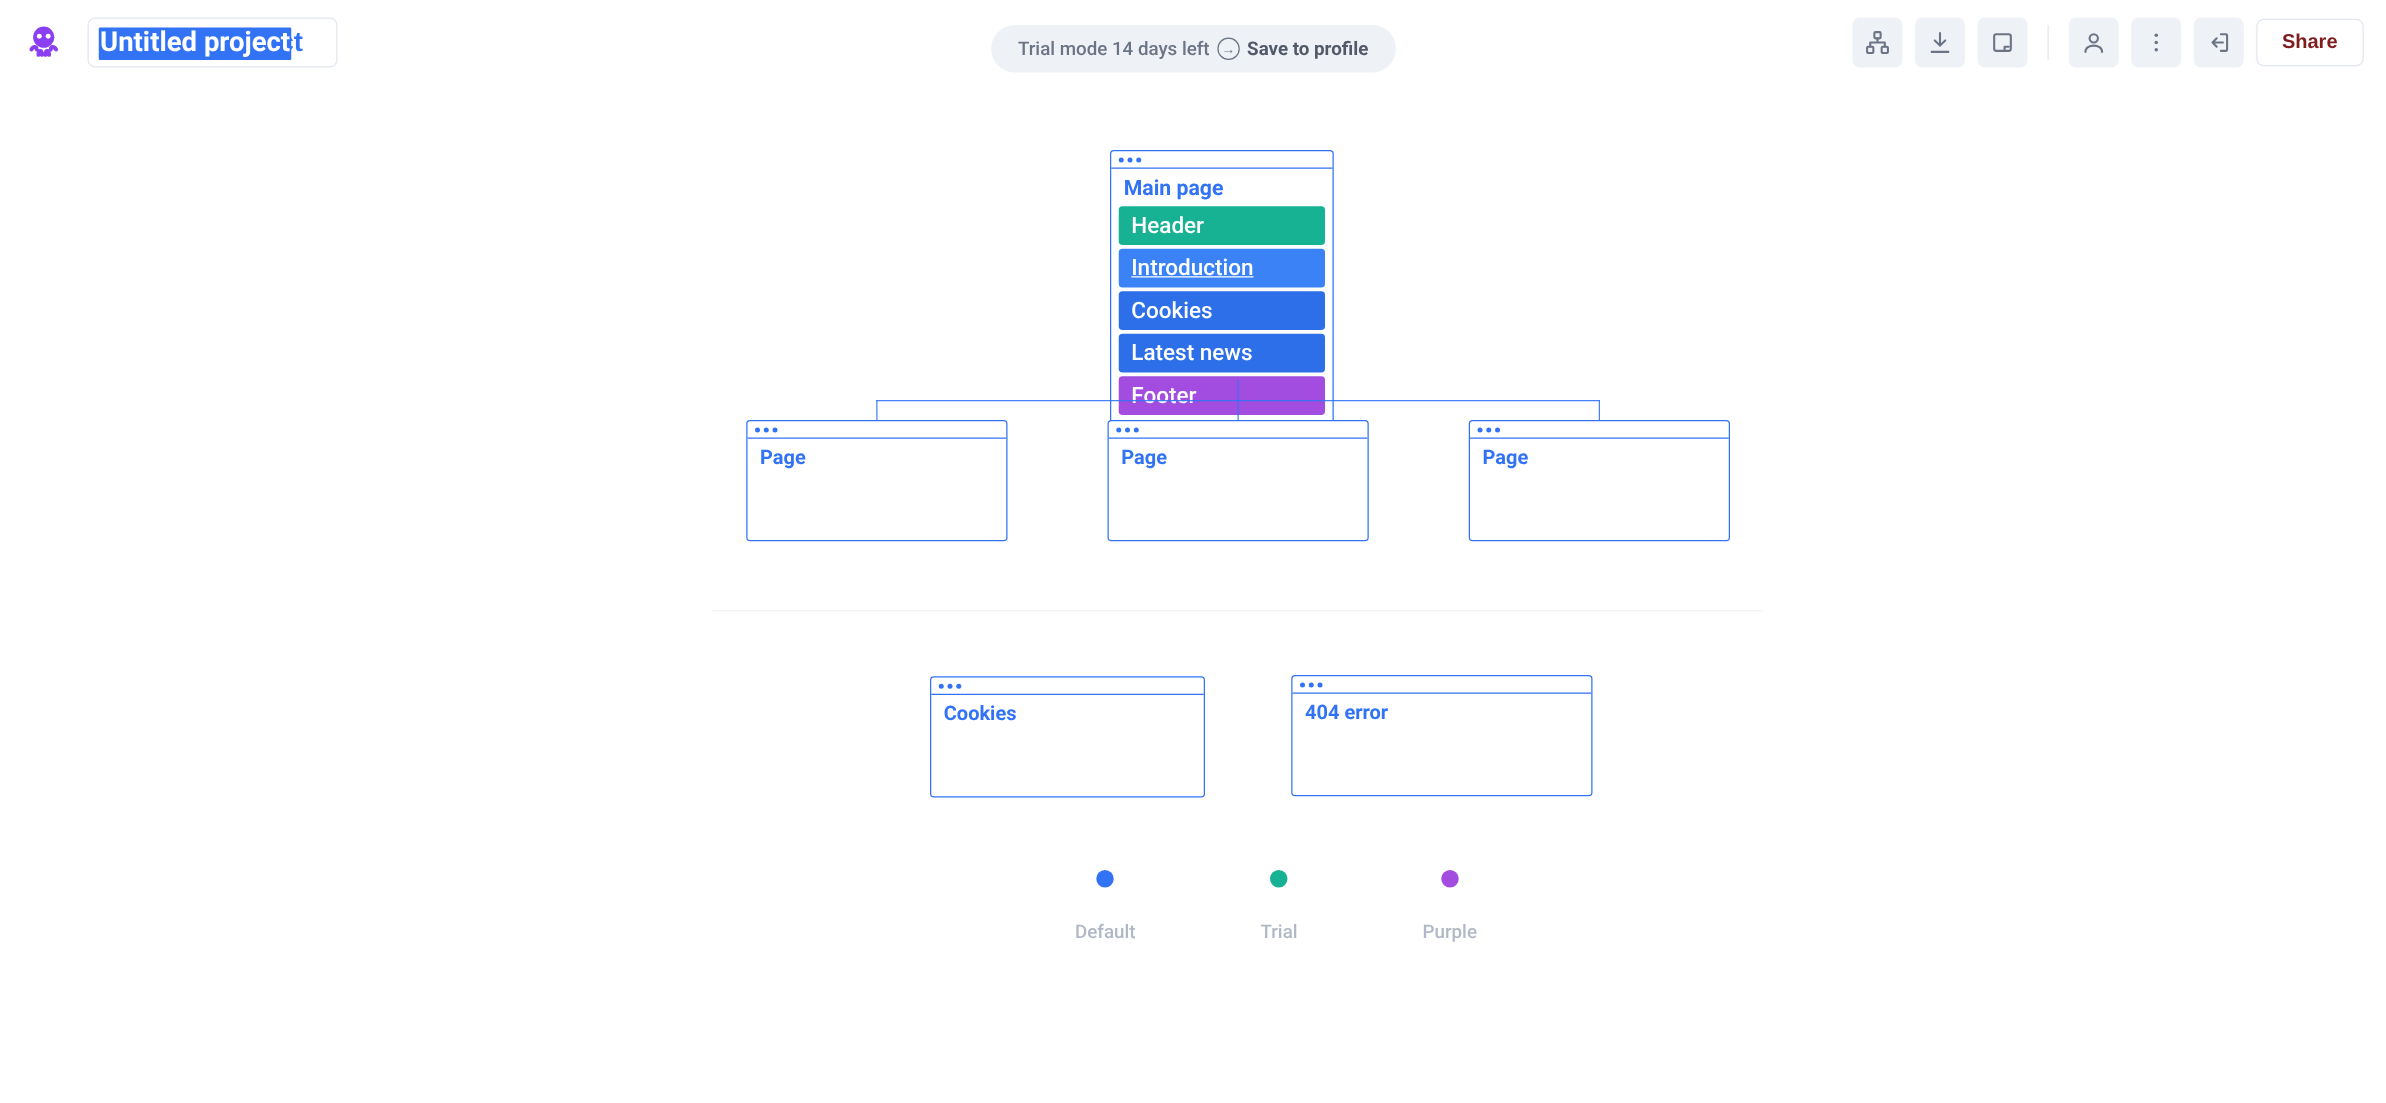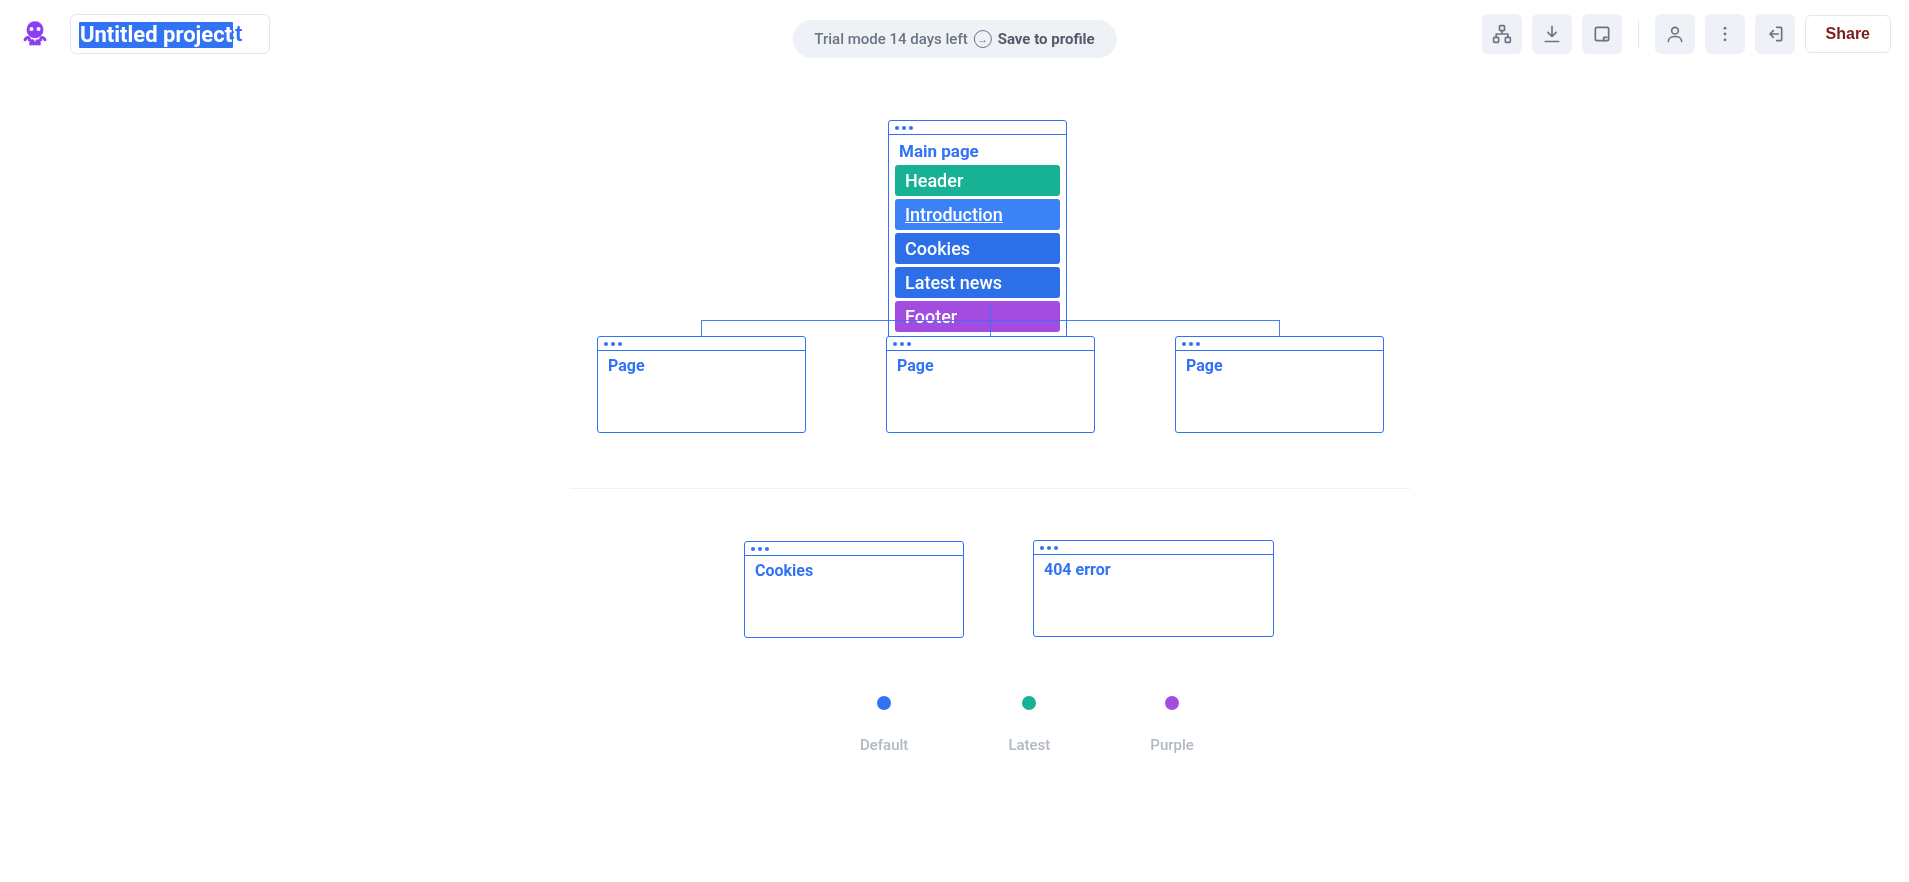--- a/index.html
+++ b/index.html
@@ -303,21 +303,21 @@
     <div class="card-title">404 error</div>
   </div>
 
   <div class="legend" style="left:860px; top:626px;" id="legend-host">
       <div class="legend-item">
         <div class="swatch" style="background: rgb(50, 115, 246);"></div>
         <div class="legend-label">Default</div>
       </div>
       <div class="legend-item">
         <div class="swatch" style="background: rgb(23, 177, 147);"></div>
-        <div class="legend-label">Latest</div>
+        <div class="legend-label">Trial</div>
       </div>
       <div class="legend-item">
         <div class="swatch" style="background: rgb(163, 77, 224);"></div>
         <div class="legend-label">Purple</div>
       </div>
     </div>
 
 </div>
 
 </body></html>

